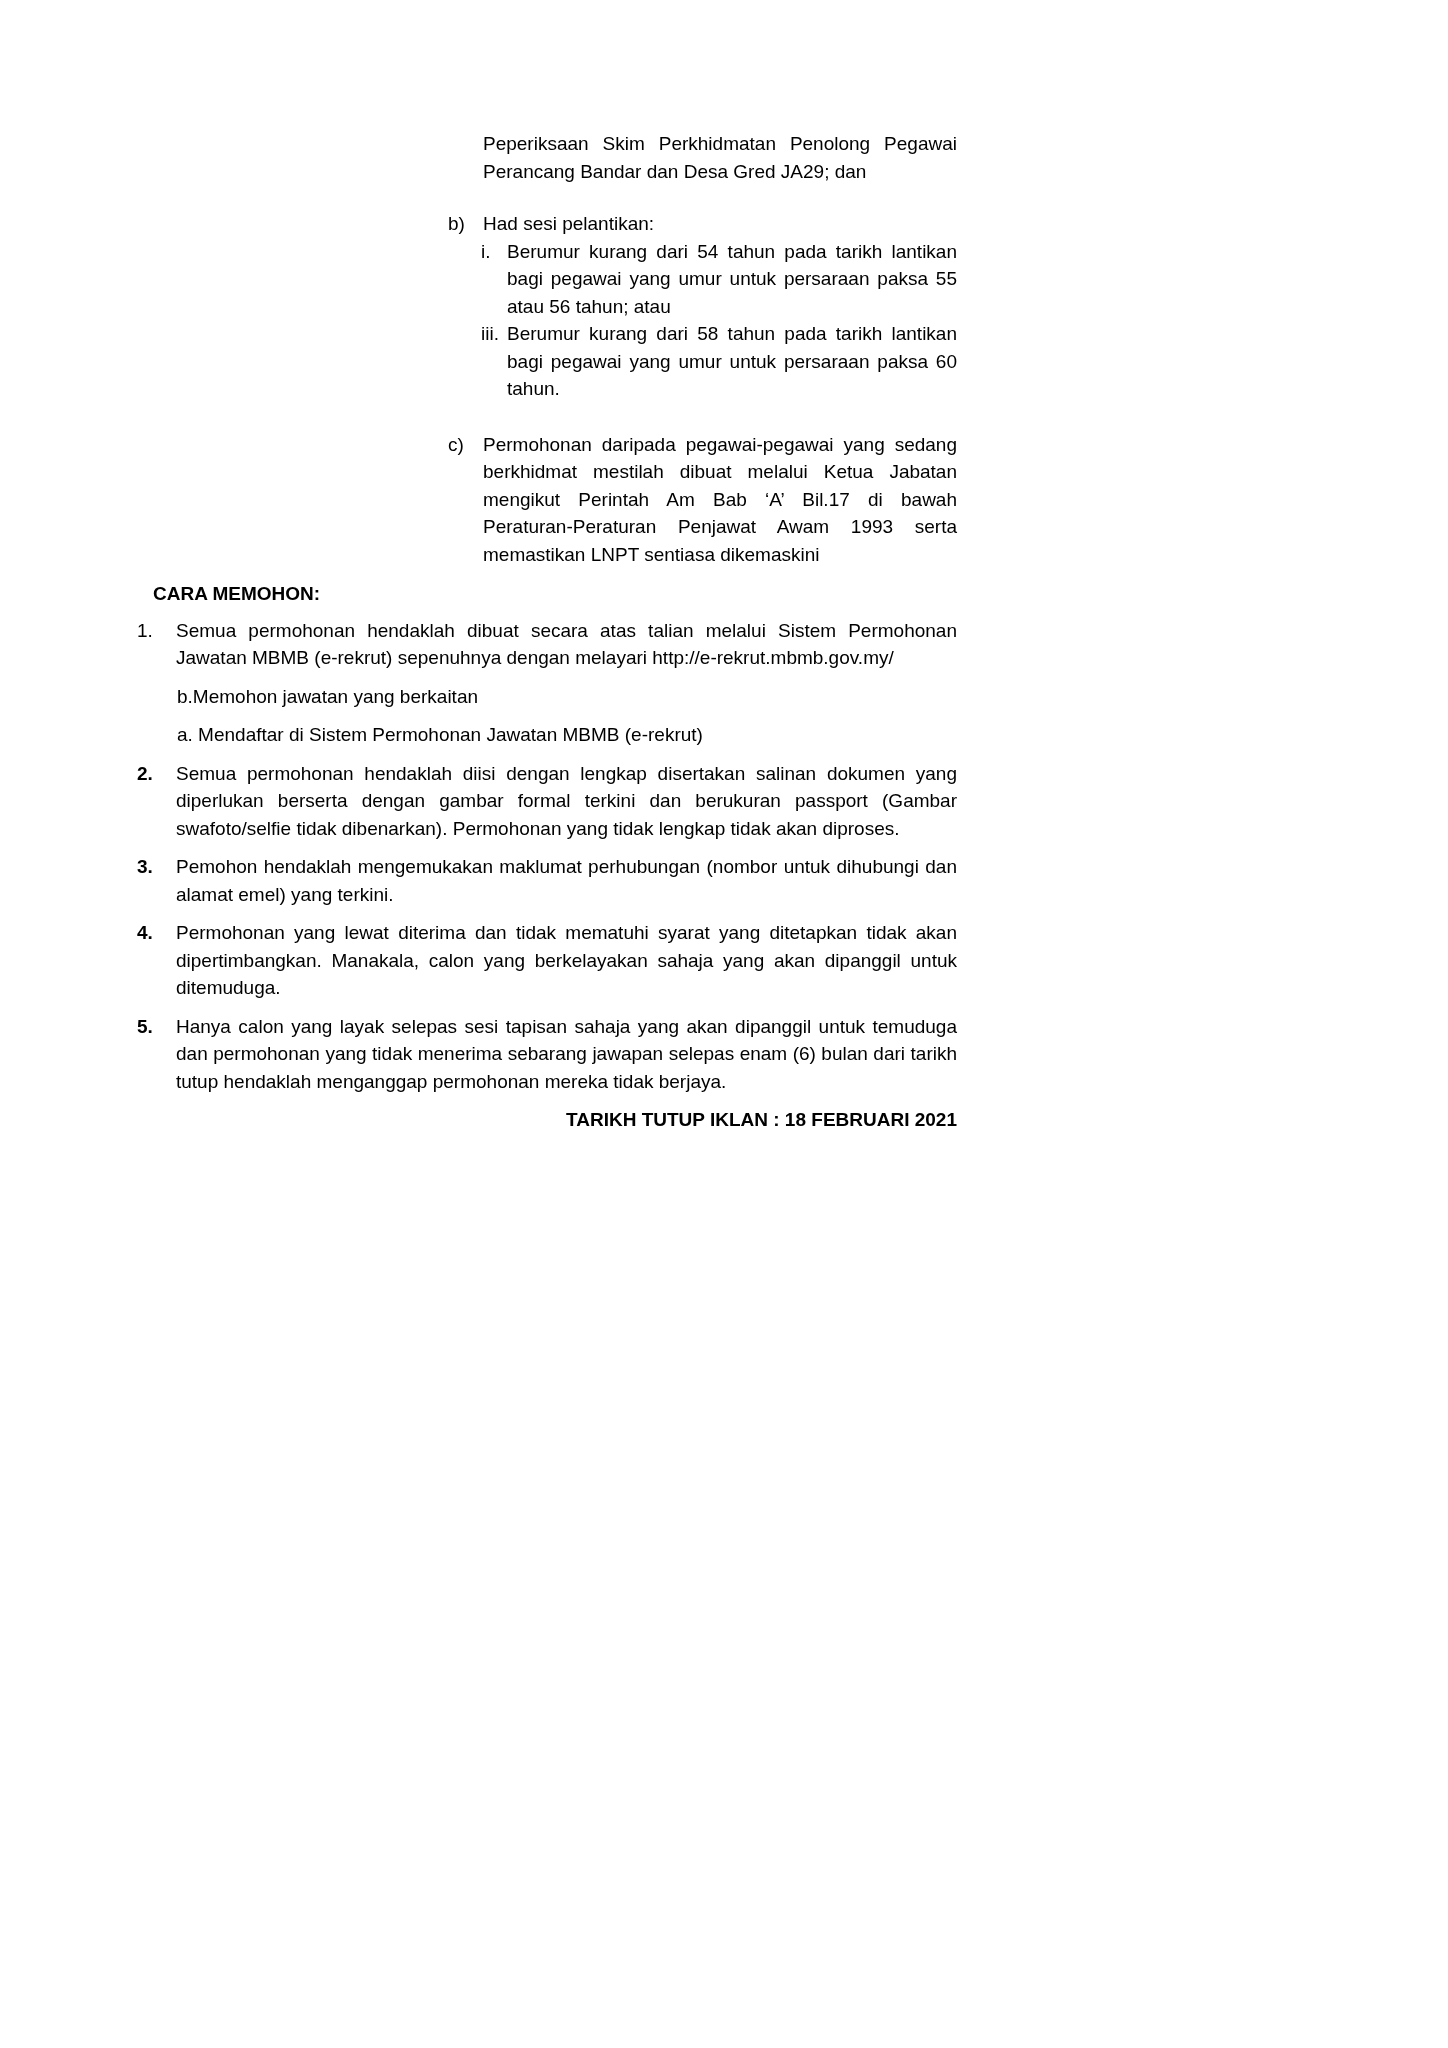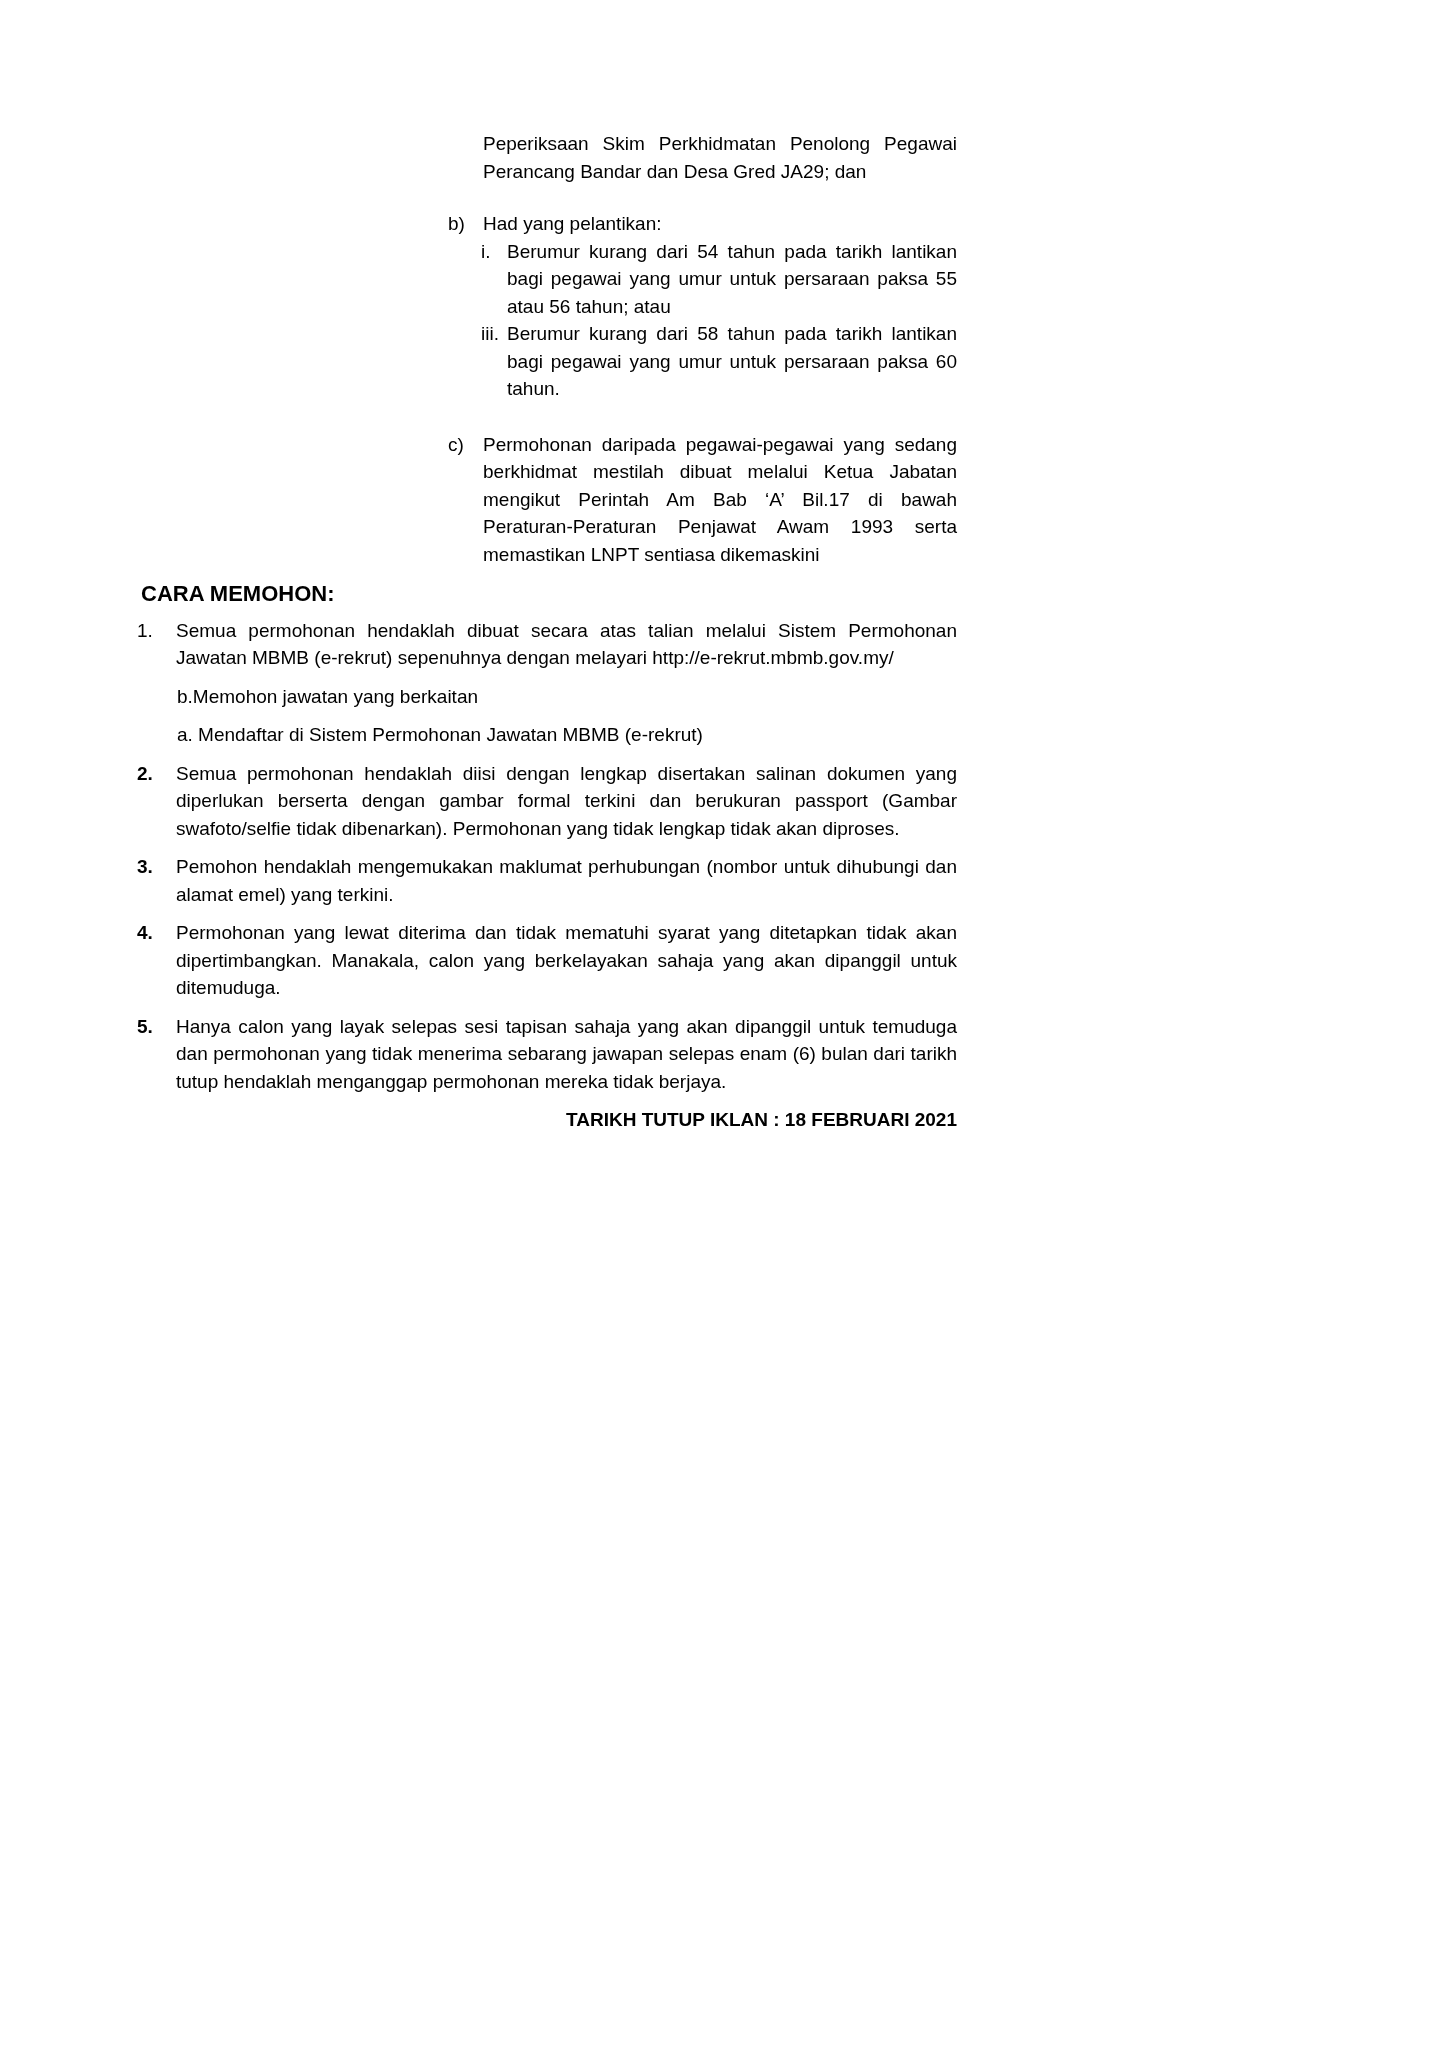--- a/index.html
+++ b/index.html
@@ -63,23 +63,23 @@
   .roman-label {
     flex: none;
     width: 26px;
   }
   .roman-text {
     width: 450px;
   }
 
   
   .section-heading {
-    font-size: 22px;
+    font-size: 19px;
     font-weight: bold;
-    margin: 0 0 9px 4px;
+    margin: 0 0 9px 16px;
   }
 
   
   .numbered-item {
     display: flex;
     margin: 0 0 11px 0;
   }
   .num-label {
     flex: none;
     width: 39px;
@@ -105,21 +105,21 @@
 </head>
 <body>
 
 <div class="page">
   <div class="content">
 
     <div class="cont-para just">Peperiksaan Skim Perkhidmatan Penolong Pegawai Perancang Bandar dan Desa Gred JA29; dan</div>
 
     <div class="letter-item">
       <span class="letter-label">b)</span>
-      <div class="letter-text just">Had yang pelantikan:</div>
+      <div class="letter-text just">Had sesi pelantikan:</div>
     </div>
 
     <div class="roman-item">
       <span class="roman-label">i.</span>
       <div class="roman-text just">Berumur kurang dari 54 tahun pada tarikh lantikan bagi pegawai yang umur untuk persaraan paksa 55 atau 56 tahun; atau</div>
     </div>
 
 
     <div class="roman-item">
       <span class="roman-label">iii.</span>

